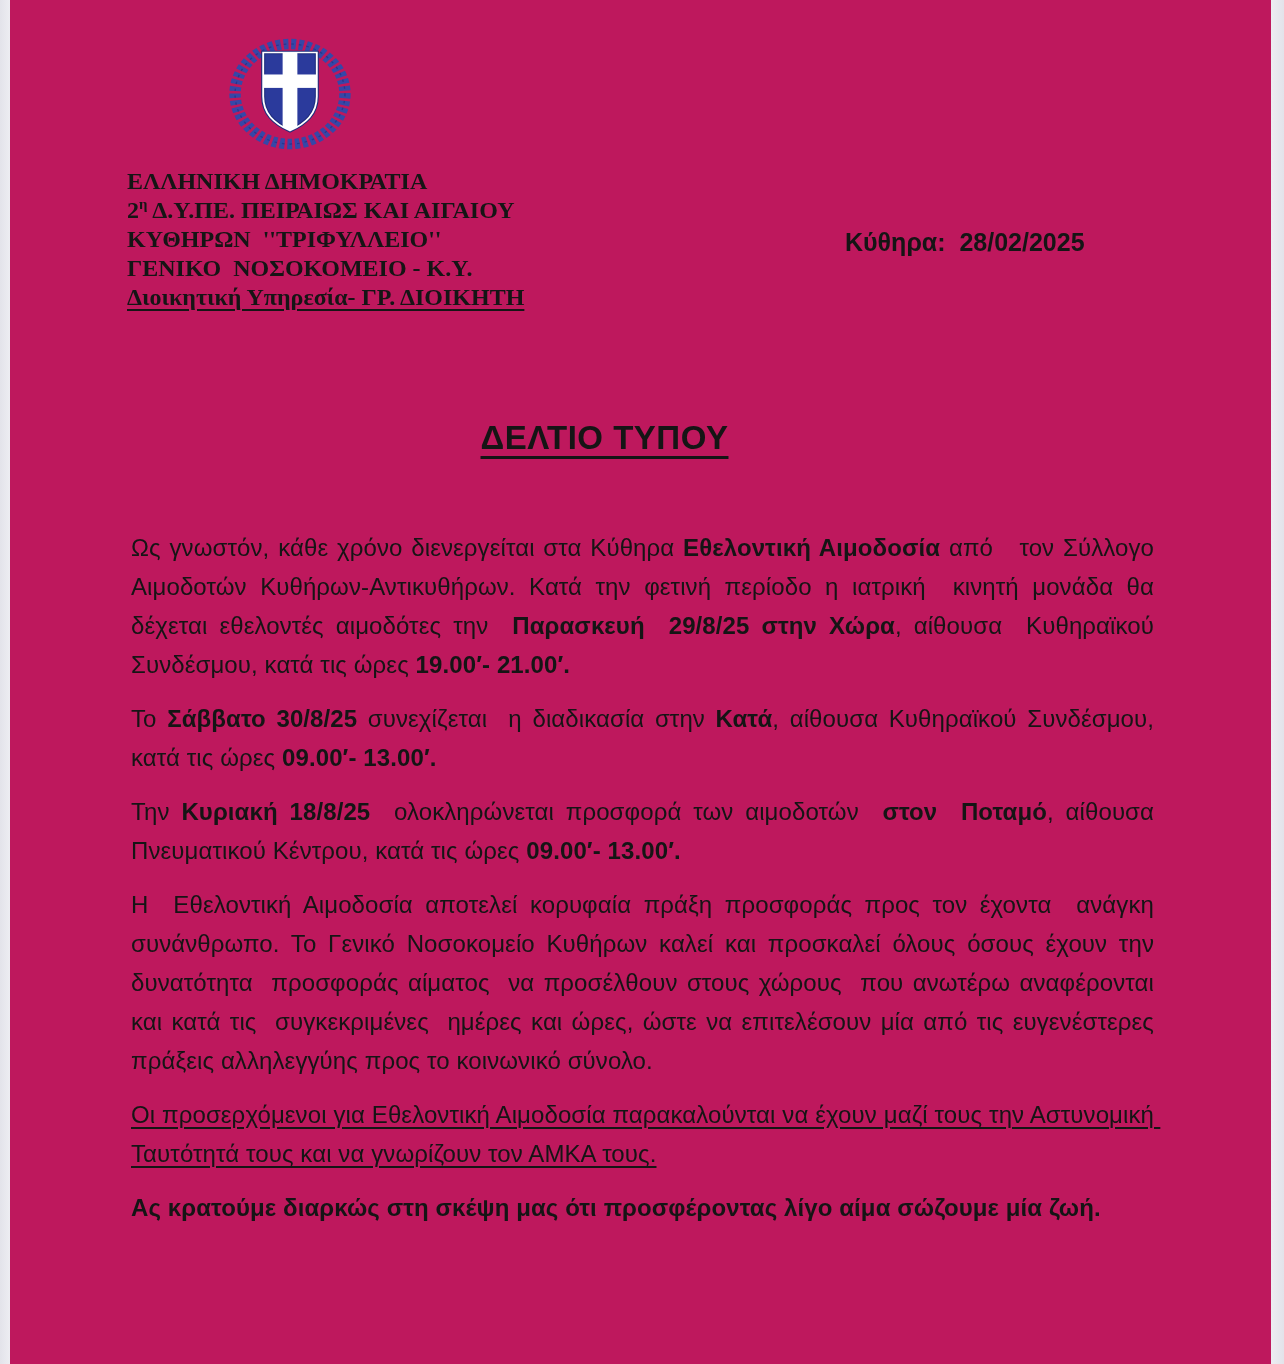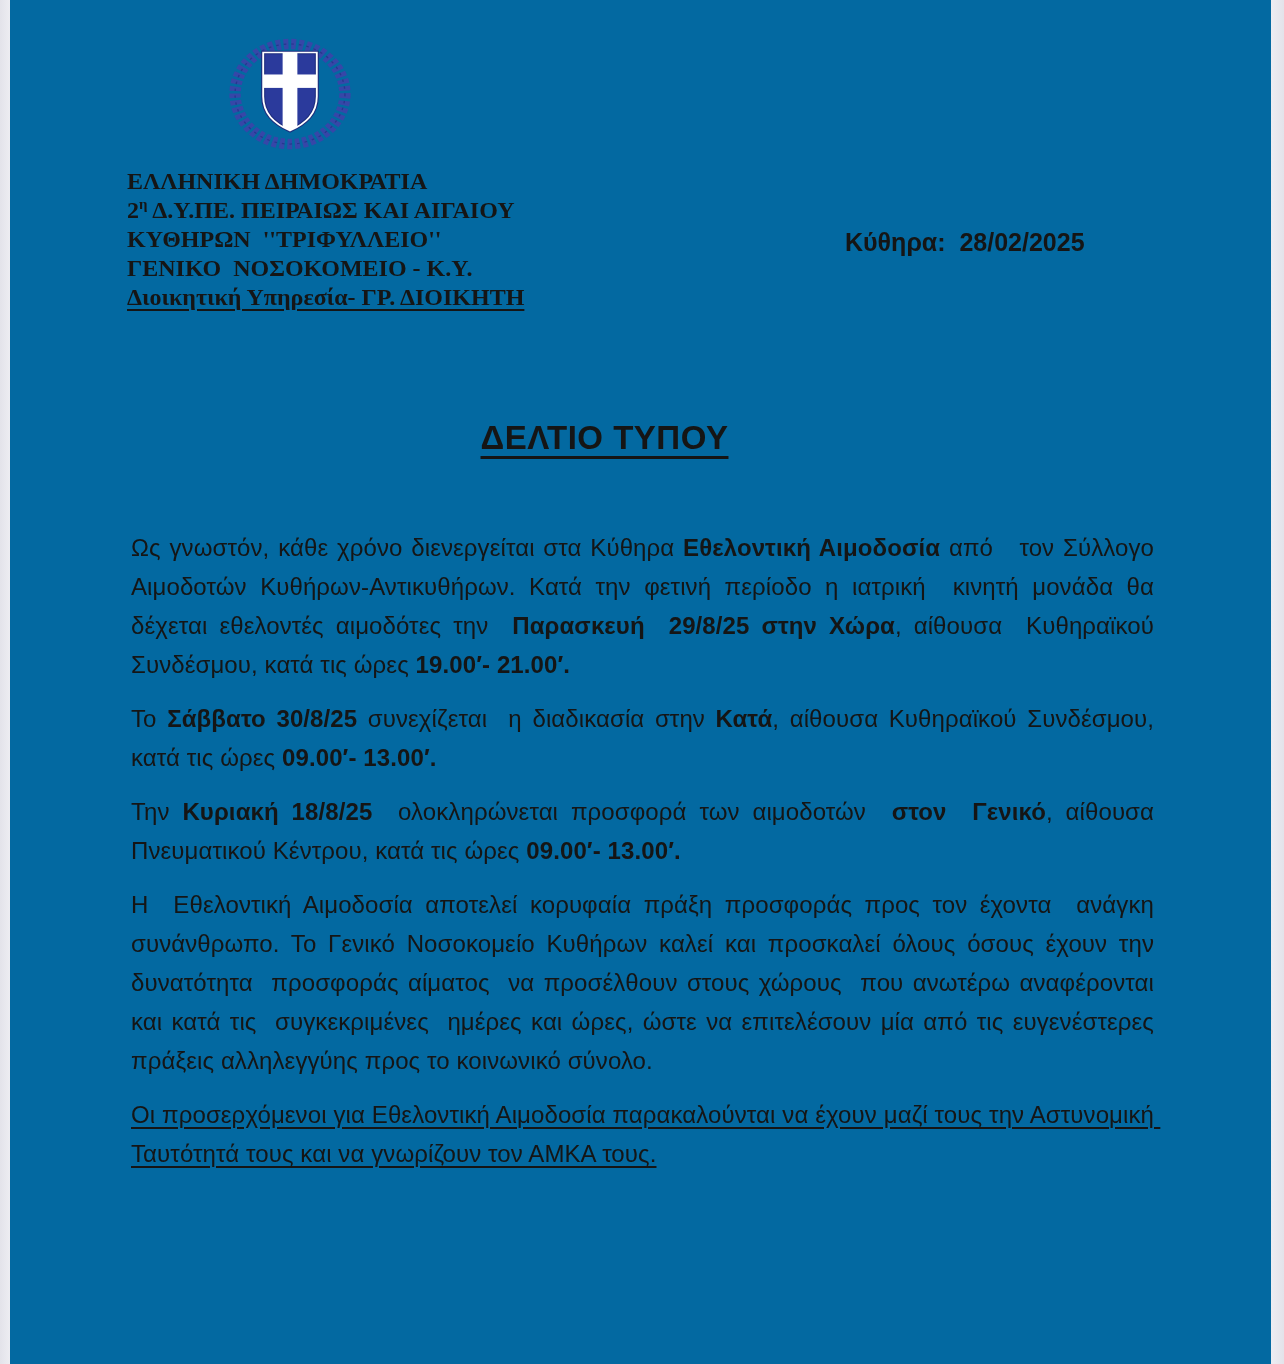--- a/index.html
+++ b/index.html
@@ -6,21 +6,21 @@
   body{
     width:1284px;height:1364px;position:relative;
     background:#ffffff;
     font-family:"Liberation Sans","DejaVu Sans",sans-serif;
     color:#111;
     overflow:hidden;
   }
   .edge{position:absolute;top:0;bottom:0;}
   .edge.left{left:0;width:10px;background:linear-gradient(to right,#e3e3ea,#ededf2);}
   .edge.right{right:0;width:13px;background:linear-gradient(to left,#e3e3ea,#ededf2);}
-  .page{position:absolute;left:10px;right:13px;top:0;bottom:0;background:#0369a1;}
+  .page{position:absolute;left:10px;right:13px;top:0;bottom:0;background:#be185d;}
 
   .logo{position:absolute;left:213px;top:33px;width:134px;height:122px;}
   .logo svg{width:100%;height:100%;}
 
   .letterhead{
     position:absolute;left:117px;top:167px;width:620px;
     font-family:"Liberation Serif","DejaVu Serif",serif;
     font-weight:bold;font-size:24px;line-height:29px;color:#151515;
   }
   .letterhead .lh-line{white-space:pre;}
@@ -85,18 +85,19 @@
     <div class="lh-line lh-underline">Διοικητική Υπηρεσία- ΓΡ. ΔΙΟΙΚΗΤΗ</div>
   </div>
 
   <div class="date-line">Κύθηρα:  28/02/2025</div>
 
   <h1 class="doc-title">ΔΕΛΤΙΟ ΤΥΠΟΥ</h1>
 
   <main class="doc-body">
     <p class="para"><span>Ως γνωστόν, κάθε χρόνο διενεργείται στα Κύθηρα </span><span class="b">Εθελοντική Αιμοδοσία</span><span> από   τον Σύλλογο Αιμοδοτών Κυθήρων-Αντικυθήρων. Κατά την φετινή περίοδο η ιατρική  κινητή μονάδα θα δέχεται εθελοντές αιμοδότες την  </span><span class="b">Παρασκευή  29/8/25 στην Χώρα</span><span>, αίθουσα  Κυθηραϊκού Συνδέσμου, κατά τις ώρες </span><span class="b">19.00′- 21.00′.</span></p>
     <p class="para"><span>Το </span><span class="b">Σάββατο 30/8/25</span><span> συνεχίζεται  η διαδικασία στην </span><span class="b">Κατά</span><span>, αίθουσα Κυθηραϊκού Συνδέσμου, κατά τις ώρες </span><span class="b">09.00′- 13.00′.</span></p>
-    <p class="para"><span>Την </span><span class="b">Κυριακή 18/8/25</span><span>  ολοκληρώνεται προσφορά των αιμοδοτών  </span><span class="b">στον  Γενικό</span><span>, αίθουσα Πνευματικού Κέντρου, κατά τις ώρες </span><span class="b">09.00′- 13.00′.</span></p>
+    <p class="para"><span>Την </span><span class="b">Κυριακή 18/8/25</span><span>  ολοκληρώνεται προσφορά των αιμοδοτών  </span><span class="b">στον  Ποταμό</span><span>, αίθουσα Πνευματικού Κέντρου, κατά τις ώρες </span><span class="b">09.00′- 13.00′.</span></p>
     <p class="para"><span>Η  Εθελοντική Αιμοδοσία αποτελεί κορυφαία πράξη προσφοράς προς τον έχοντα  ανάγκη συνάνθρωπο. Το Γενικό Νοσοκομείο Κυθήρων καλεί και προσκαλεί όλους όσους έχουν την δυνατότητα  προσφοράς αίματος  να προσέλθουν στους χώρους  που ανωτέρω αναφέρονται και κατά τις  συγκεκριμένες  ημέρες και ώρες, ώστε να επιτελέσουν μία από τις ευγενέστερες πράξεις αλληλεγγύης προς το κοινωνικό σύνολο.</span></p>
     <p class="para para-underline"><span>Οι προσερχόμενοι για Εθελοντική Αιμοδοσία παρακαλούνται να έχουν μαζί τους την Αστυνομική Ταυτότητά τους και να γνωρίζουν τον ΑΜΚΑ τους.</span></p>
+    <p class="para para-bold"><span>Ας κρατούμε διαρκώς στη σκέψη μας ότι προσφέροντας λίγο αίμα σώζουμε μία ζωή.</span></p>
   </main>
 
 </div>
 
 </body></html>

